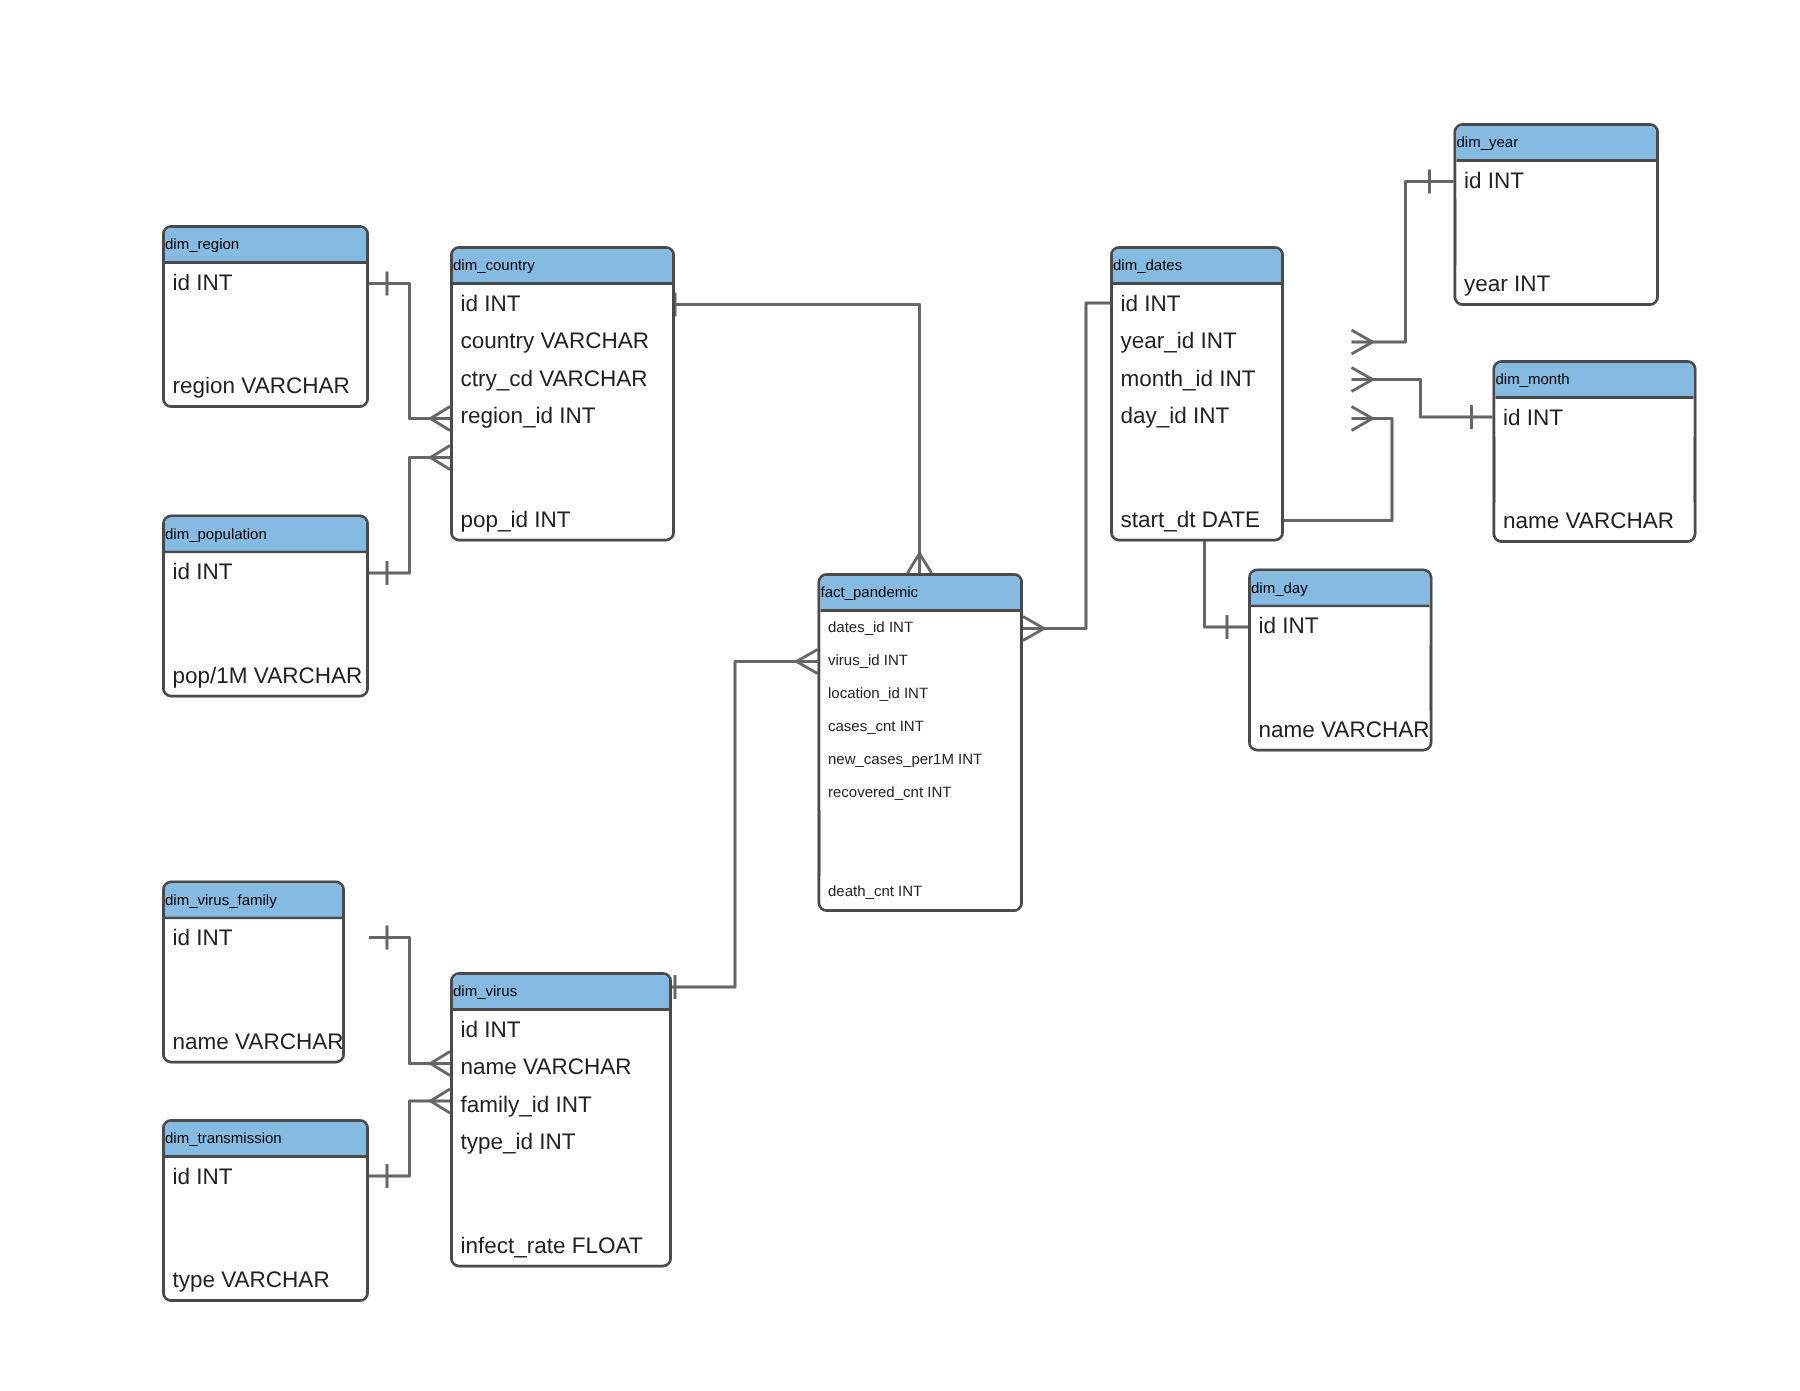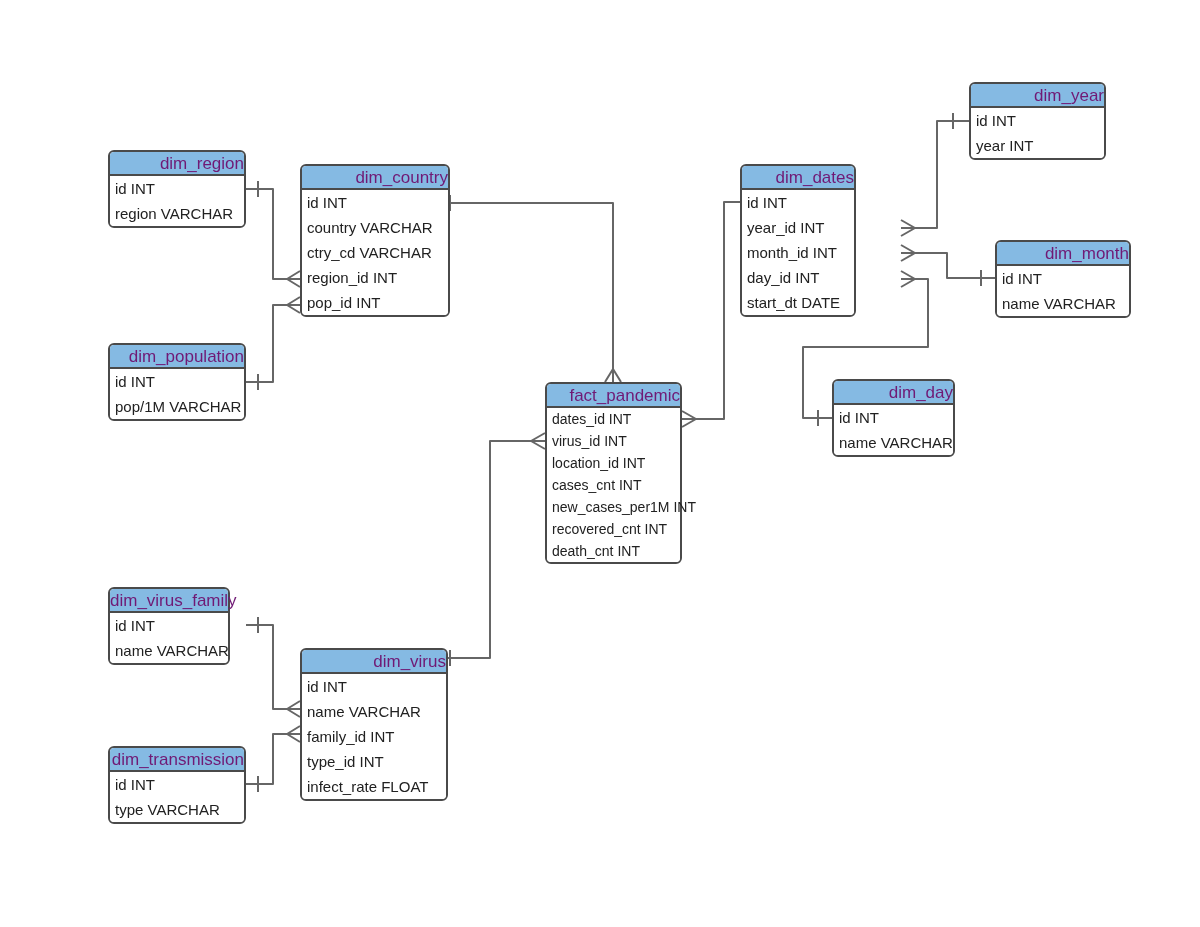--- a/index.html
+++ b/index.html
@@ -13,33 +13,33 @@
   body{background:var(--canvas-bg);font-family:"Liberation Sans",sans-serif;}
   .canvas{position:relative;width:1200px;height:927px;background:var(--canvas-bg);overflow:hidden;}
   .wires{position:absolute;left:0;top:0;z-index:1;}
   .wire,.card{fill:none;stroke:var(--line-color);stroke-width:2;stroke-linejoin:round;stroke-linecap:butt;}
   .etable{
     position:absolute;z-index:2;background:#fff;
     border:2px solid var(--box-border);border-radius:6px;
     color:var(--text-color);
   }
   .thead{
-    height:24px;line-height:24px;text-align:right;
+    height:24px;line-height:24px;text-align:left;
     background:var(--header-fill);
     border-bottom:2px solid var(--box-border);
     border-radius:4px 4px 0 0;
-    font-size:17px;color:#701a75;
+    font-size:10px;color:#000000;
   }
   .trow{
     height:25px;line-height:25px;
     padding-left:5px;font-size:15px;white-space:nowrap;
     background:#fff;
   }
-  .etable .trow:last-child{border-radius:0 0 4px 4px;}
-  .etable.compact .trow{height:22px;line-height:22px;font-size:14px;}
+  .etable .trow:last-child{border-radius:0 0 4px 4px;margin-top:44px;}
+  .etable.compact .trow{height:22px;line-height:22px;font-size:10px;}
 </style>
 </head>
 <body>
 
 <div class="canvas">
 
   <svg class="wires" width="1200" height="927">
     <g>
       <path class="wire" d="M246,189 H273 V279 H300"></path>
       <path class="card" d="M258,181 V197"></path>

